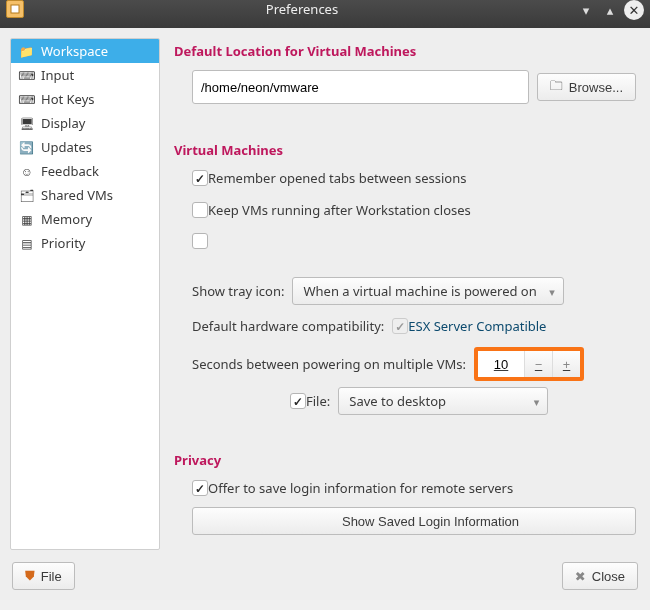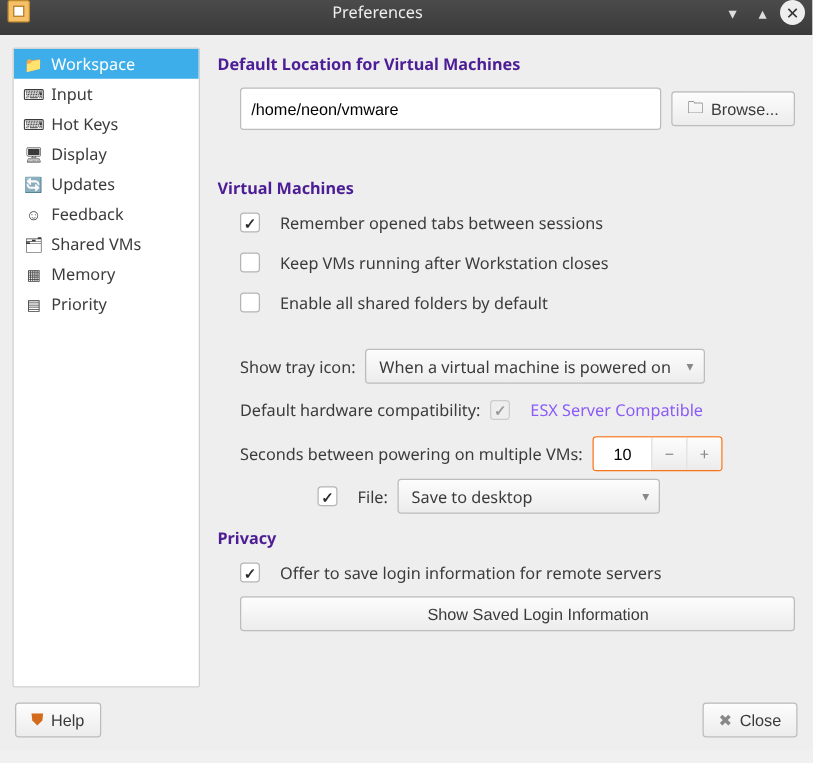--- a/index.html
+++ b/index.html
@@ -87,21 +87,21 @@
     display: flex;
     flex-direction: column;
     gap: 6px;
     padding-right: 4px;
     overflow: hidden;
   }
   .section-title {
     font-weight: bold;
     margin-top: 4px;
     margin-bottom: 4px;
-    color: #4c1d95;
+    color: #be185d;
   }
   .row {
     display: flex;
     align-items: center;
     gap: 8px;
     margin-left: 18px;
   }
   input[type="text"].field {
     flex: 1;
     height: 28px;
@@ -139,21 +139,21 @@
     font-size:12px;
     font-weight:bold;
   }
   .checkbox.disabled {
     background:#eee;
     border-color:#ccc;
     cursor:default;
   }
   .checkbox.disabled.checked::after { color:#999; }
   label.chk {
-    display:flex;align-items:center;gap:16px;
+    display:flex;align-items:center;gap:0;
     cursor:pointer;
     text-align:center;
   }
   .combo {
     height: 28px;
     min-width: 180px;
     padding: 0 26px 0 10px;
     border: 1px solid #bcbcbc;
     border-radius: 3px;
     background: linear-gradient(#fdfdfd,#ececec);
@@ -164,36 +164,37 @@
   }
   .combo::after {
     content:"▾";
     position:absolute;
     right:8px;
     color:#888;
     font-size:11px;
   }
   .spin {
     display:flex;align-items:center;
-    border:1px solid #f97316;border-radius:3px;
+    border:4px solid #f97316;border-radius:3px;
     overflow:hidden;
     background:#fff;
+    text-decoration:underline;
   }
   .spin input {
     width:46px;height:26px;border:none;text-align:center;font-size:13px;
     outline:none;
   }
   .spin .sb {
     width:28px;height:26px;
     border-left:1px solid #ddd;
     display:flex;align-items:center;justify-content:center;
     color:#888;cursor:pointer;
     background:linear-gradient(#fdfdfd,#ececec);
   }
-  .muted { color:#8b5cf6; }
+  .muted { color:#0c4a6e; }
   .wide-btn {
     justify-content:center;
     padding-left:45px;
   }
   
   .footer {
     height: 40px;
     background:#eeeeee;
     display:flex;
     align-items:center;
@@ -278,21 +279,20 @@
     </div>
     <div class="row" style="margin-top:8px">
       <label class="chk">
         <span class="checkbox"></span>
         <span>Keep VMs running after Workstation closes</span>
       </label>
     </div>
     <div class="row" style="margin-top:8px">
       <label class="chk">
         <span class="checkbox"></span>
-        <span>Enable all shared folders by default</span>
       </label>
     </div>
 
     <div class="row" style="margin-top:22px">
       <span>Show tray icon:</span>
       <div class="combo" style="min-width:258px">
         <span>When a virtual machine is powered on</span>
       </div>
     </div>
 
@@ -306,48 +306,48 @@
 
     <div class="row" style="margin-top:6px">
       <span>Seconds between powering on multiple VMs:</span>
       <div class="spin">
         <input type="text" value="10" style="">
         <div class="sb">−</div>
         <div class="sb">+</div>
       </div>
     </div>
 
-    <div class="row" style="margin-left:80px">
+    <div class="row" style="margin-left:116px">
       <label class="chk">
         <span class="checkbox checked"></span>
         <span>File:</span>
       </label>
       <div class="combo" style="min-width:210px">
         <span>Save to desktop</span>
       </div>
     </div>
 
-    <div class="section-title" style="margin-top:4px">Privacy</div>
+    <div class="section-title" style="margin-top:30px">Privacy</div>
     <div class="row">
       <label class="chk">
         <span class="checkbox checked"></span>
         <span>Offer to save login information for remote servers</span>
       </label>
     </div>
     <div class="row" style="margin-top:4px">
       <button class="btn wide-btn" style="width:100%">
         <span>Show Saved Login Information</span>
       </button>
     </div>
 
   </div>
 </div>
 
 <div class="footer">
   <button class="btn">
     <span style="color:#d46a1c">⛊</span>
-    <span>Help</span>
+    <span>File</span>
   </button>
   <button class="btn">
     <span style="color:#888">✖</span>
     <span>Close</span>
   </button>
 </div>
 
 </body></html>

